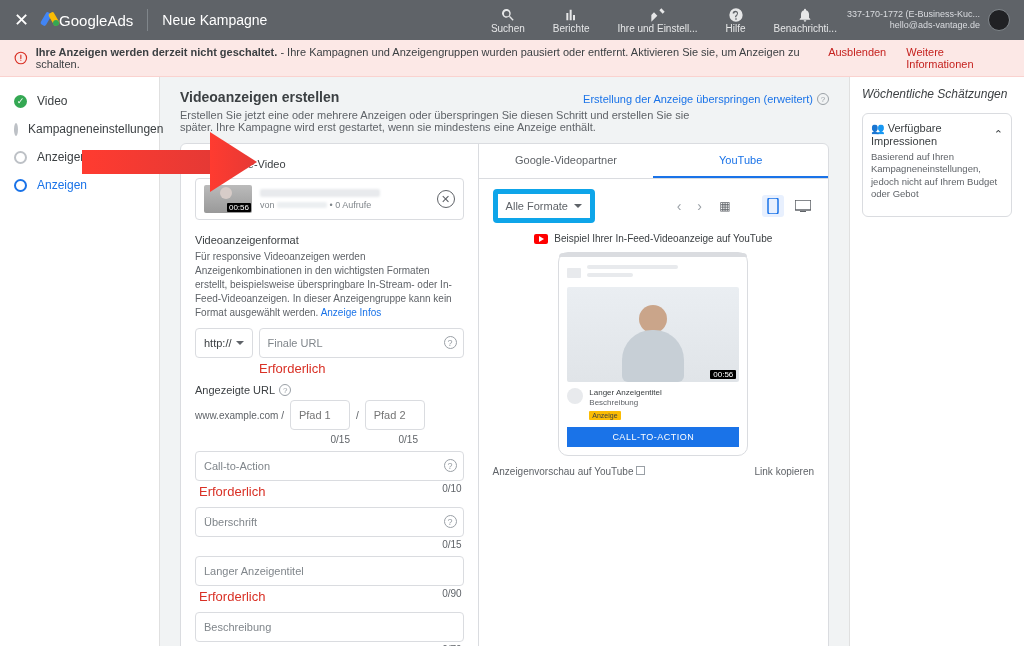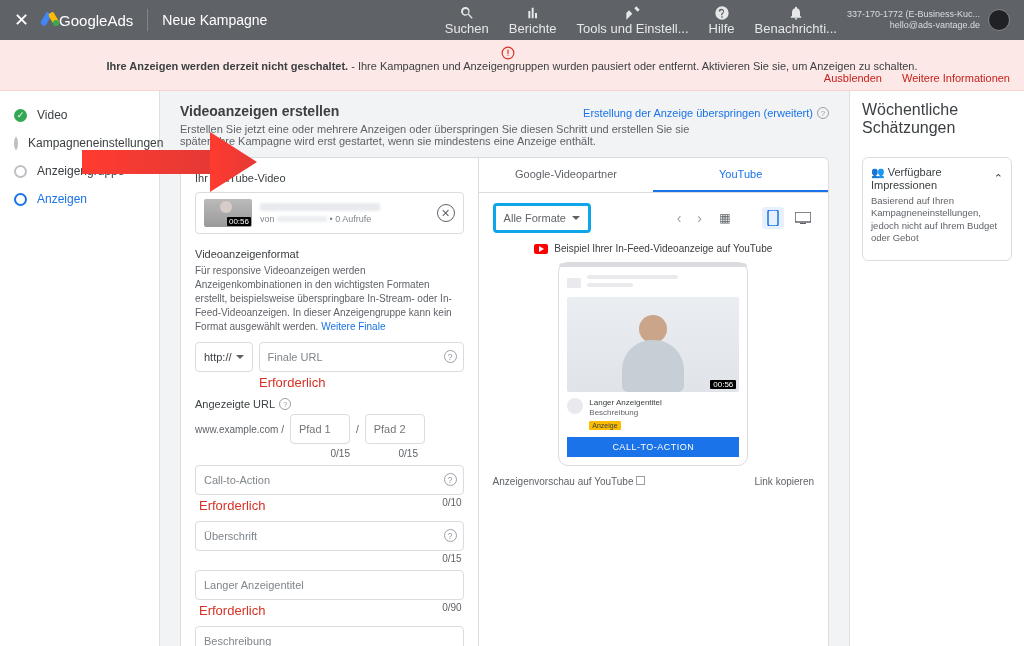--- a/index.html
+++ b/index.html
@@ -10,28 +10,28 @@
   .topbar .close { font-size: 18px; margin-right: 14px; cursor: pointer; }
   .topbar .logo { display: flex; align-items: center; gap: 0; font-size: 15px; }
   .logo-tri { width: 16px; height: 16px; position: relative; }
   .logo-tri span { position: absolute; width: 6px; height: 14px; border-radius: 2px; }
   .logo-tri .b { background:#4285F4; transform: rotate(30deg); left:0; }
   .logo-tri .y { background:#FBBC05; transform: rotate(-30deg); left:8px; }
   .logo-tri .g { position:absolute; width:6px; height:6px; border-radius:50%; background:#34A853; left:10px; top:8px; }
   .topbar .divider { width:1px; height:22px; background:#80868b; margin:0 14px; }
   .topbar .title { font-size: 14px; }
   .topbar .spacer { flex:1; }
-  .topbar .tools { display:flex; align-items:flex-end; gap:20px; font-size:13px; }
+  .topbar .tools { display:flex; align-items:flex-end; gap:28px; font-size:10px; }
   .toolitem { display:flex; flex-direction:column; align-items:center; gap:1px; color:#e6e7e8; cursor:pointer; line-height:1; }
   .toolitem svg { width:16px; height:16px; fill:#e6e7e8; }
   .topbar .account { text-align:right; font-size:9px; line-height:1.2; margin-left:10px; color:#dadce0; }
   .avatar { width:22px; height:22px; border-radius:50%; background:#202124; border:1px solid #80868b; margin-left:8px; }
 
   
-  .alert { background:#fce8e6; border-bottom:1px solid #fad2cf; color:#3c4043; display:flex; align-items:center; padding:6px 14px; font-size:11px;flex-direction:column; }
+  .alert { background:#fce8e6; border-bottom:1px solid #fad2cf; color:#3c4043; display:flex; align-items:center; padding:6px 14px; font-size:11px; }
   .alert svg { width:14px; height:14px; margin-right:8px; }
   .alert .actions { margin-left:auto; display:flex; gap:20px; }
   .alert .actions a { color:#c5221f; font-size:11px; text-decoration:none; cursor:pointer; }
 
   .layout { display:flex; height:calc(646px - 40px - 28px); }
 
   
   .sidebar { width:160px; background:#fff; border-right:1px solid #e0e0e0; padding-top:10px; }
   .sidebar .item { display:flex; align-items:center; gap:10px; padding:7px 14px; font-size:12px; cursor:pointer; color:#3c4043;}
   .sidebar .done { width:13px; height:13px; border-radius:50%; background:#34a853; display:inline-flex; align-items:center; justify-content:center; color:#fff; font-size:9px; }
@@ -75,21 +75,21 @@
   .err { font-size:13px; color:#d93025; margin:3px 0 8px 4px; }
   .counter { font-size:10px; color:#5f6368; text-align:right; margin:2px 2px 6px 0;}
   .urlprefix { font-size:10px; color:#5f6368; align-self:center; }
   .pathinput { width:60px; }
 
   
   .tabs { display:flex; border-bottom:1px solid #dadce0; }
   .tab { flex:1; text-align:center; padding:10px 0; font-size:11px; color:#5f6368; cursor:pointer; }
   .tab.active { color:#1a73e8; border-bottom:2px solid #1a73e8; font-weight:500;}
   .controls { display:flex; align-items:center; padding:10px 14px; gap:8px;}
-  .formatbtn { border:3px solid #0ea5e9; border-radius:4px; padding:6px 8px; font-size:11px; color:#5f6368; display:flex; align-items:center; gap:6px; cursor:pointer;}
+  .formatbtn { border:5px solid #0ea5e9; border-radius:4px; padding:6px 8px; font-size:11px; color:#5f6368; display:flex; align-items:center; gap:6px; cursor:pointer;}
   .ctrl-spacer { flex:1; }
   .navbtn { color:#9aa0a6; padding:4px; cursor:pointer; font-size:14px;}
   .viewbtn { width:22px; height:22px; display:flex; align-items:center; justify-content:center; border-radius:3px; cursor:pointer; color:#5f6368;}
   .viewbtn.active { background:#e8f0fe; color:#1a73e8; }
 
   .previewlabel { font-size:10px; color:#3c4043; text-align:center; display:flex; justify-content:center; align-items:center; gap:6px; }
   .yt { width:14px; height:10px; background:#ff0000; border-radius:2px; position:relative; }
   .yt::after { content:""; position:absolute; left:5px; top:2px; border:3px solid transparent; border-left:5px solid #fff;}
 
   .phone { width:190px; margin:8px auto 6px; border:1px solid #dadce0; border-radius:10px; background:#fff; }
@@ -109,21 +109,21 @@
   .p-meta-text .t2 { color:#5f6368;}
   .badge { display:inline-block; background:#fbbc04; color:#3c4043; font-size:7px; padding:0 3px; border-radius:1px; margin-top:2px;}
   .cta { margin-top:6px; background:#1a73e8; color:#fff; text-align:center; font-size:9px; padding:5px 0; letter-spacing:.5px;}
 
   .preview-footer { display:flex; justify-content:space-between; padding:4px 14px; font-size:10px; color:#9aa0a6;}
   .preview-footer a { color:#5f6368; text-decoration:none; display:flex; gap:3px;}
   .extlink { width:9px;height:9px; border:1px solid #9aa0a6;}
 
   
   .estimates { width:175px; background:#fff; border-left:1px solid #e0e0e0; padding:10px 12px; }
-  .estimates h3 { font-size:16px; font-weight:500; margin-bottom:20px; }
+  .estimates h3 { font-size:12px; font-weight:500; margin-bottom:12px;font-style:italic; }
   .est-box { border:1px solid #dadce0; border-radius:6px; padding:8px; font-size:10px; color:#5f6368;}
   .est-box .hd { display:flex; justify-content:space-between; align-items:center; color:#3c4043; font-size:11px; margin-bottom:4px;}
   .est-sub { font-size:9.5px; line-height:1.3; margin-bottom:8px;}
   .est-row { border-top:1px solid #efefef; padding-top:6px;}
   .est-row .k { text-decoration: none; color:#5f6368; border-bottom:1px dotted #9aa0a6; }
   .est-row .v { font-weight:500; color:#3c4043; margin-top:2px;}
 
   
   .arrow { position:absolute; left:82px; top:132px; pointer-events:none; }
 
@@ -157,21 +157,21 @@
     <div class="toolitem">
       <svg viewBox="0 0 24 24">
           <path d="M5 9h3v11H5zm5-5h3v16h-3zm5 8h3v8h-3z"></path>
         </svg>
       <span>Berichte</span>
     </div>
     <div class="toolitem">
       <svg viewBox="0 0 24 24">
           <path d="M22 7l-5-5-3 3 5 5zM2 22l9-9-5-5-4 4v10z"></path>
         </svg>
-      <span>Tools und Einstell...</span>
+      <span>Ihre und Einstell...</span>
     </div>
     <div class="toolitem">
       <svg viewBox="0 0 24 24">
           <path d="M12 2a10 10 0 100 20 10 10 0 000-20zm1 17h-2v-2h2zm1.6-7.1l-.9.9c-.7.7-1.2 1.3-1.2 2.7h-2v-.5c0-1.1.5-2 1.2-2.7l1.2-1.2c.4-.4.6-.9.6-1.4a2 2 0 00-4 0H7a4 4 0 018 0c0 .9-.4 1.7-1 2.2z"></path>
         </svg>
       <span>Hilfe</span>
     </div>
     <div class="toolitem">
       <svg viewBox="0 0 24 24">
           <path d="M12 22a2 2 0 002-2h-4a2 2 0 002 2zm6-6V11c0-3.1-1.6-5.6-4.5-6.3V4a1.5 1.5 0 00-3 0v.7C7.6 5.4 6 7.9 6 11v5l-2 2v1h16v-1z"></path>
@@ -244,21 +244,21 @@
               <span>von</span>
               <span style="display:inline-block;width:50px;height:6px;background:#eceff1;border-radius:2px;filter:blur(1px);vertical-align:middle"></span>
               <span>• 0 Aufrufe</span>
             </div>
           </div>
           <span class="xcircle">✕</span>
         </div>
 
         <div class="microlabel">Videoanzeigenformat</div>
         <p class="desc">
-          <span>Für responsive Videoanzeigen werden Anzeigenkombinationen in den wichtigsten Formaten erstellt, beispielsweise überspringbare In-Stream- oder In-Feed-Videoanzeigen. In dieser Anzeigengruppe kann kein Format ausgewählt werden. </span><a>Weitere Finale</a>
+          <span>Für responsive Videoanzeigen werden Anzeigenkombinationen in den wichtigsten Formaten erstellt, beispielsweise überspringbare In-Stream- oder In-Feed-Videoanzeigen. In dieser Anzeigengruppe kann kein Format ausgewählt werden. </span><a>Anzeige Infos</a>
         </p>
 
         <div class="fieldrow">
           <div class="dropdown sm">
             <span>http://</span>
               <span class="caret"></span>
           </div>
           <div class="input">
             <span style="color:#80868b">Finale URL</span>
             <span class="help">?</span>

